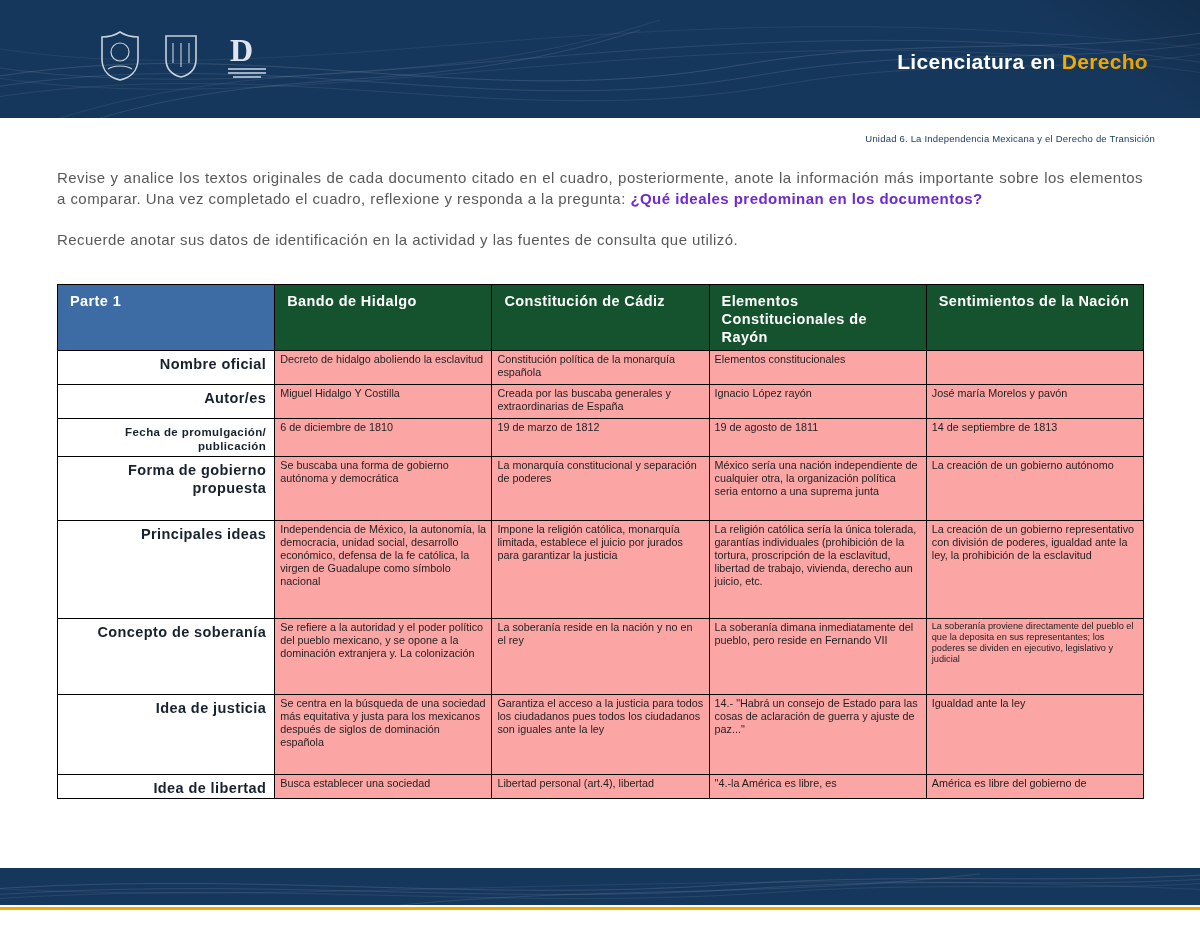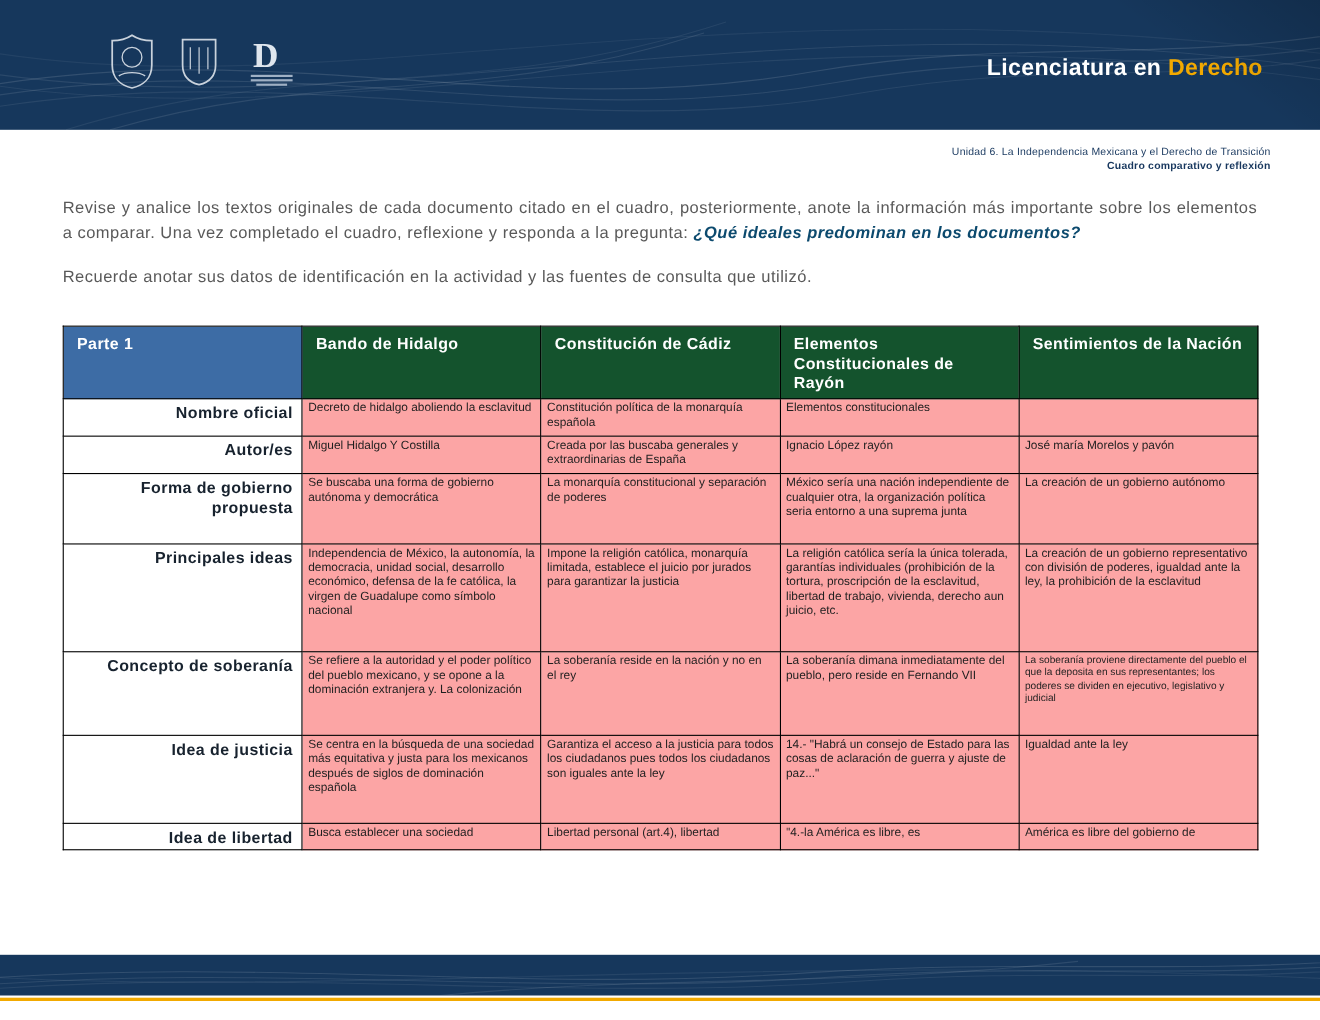--- a/index.html
+++ b/index.html
@@ -40,21 +40,21 @@
     margin:15px 45px 0 0; text-align:right;
     color:#17375e; font-size:9.5px; line-height:12.5px; letter-spacing:.2px;
   }
   .course-info .bold { font-weight:bold; }
 
   .para {
     margin:21px 57px 0 57px;
     color:#595959; font-size:15px; line-height:21.5px;
     letter-spacing:.45px; text-align:justify;
   }
-  .para b { color:#0c4a6e;font-style:italic; }
+  .para b { color:#6d28d9; }
   .note {
     margin:21px 57px 0 57px;
     color:#595959; font-size:15px; letter-spacing:.45px;
   }
 
   
   table {
     margin:36px 0 0 57px; width:1087px;
     border-collapse:collapse; table-layout:fixed;
   }
@@ -133,21 +133,20 @@
 
   <div class="program-title">
     <span>Licenciatura en </span><span class="accent">Derecho</span>
   </div>
 </header>
 
 <main class="content">
 
   <div class="course-info">
     <div>Unidad 6. La Independencia Mexicana y el Derecho de Transición</div>
-    <div class="bold">Cuadro comparativo y reflexión</div>
   </div>
 
   <p class="para"><span>Revise y analice los textos originales de cada documento citado en el cuadro, posteriormente, anote la información más importante sobre los elementos a comparar. Una vez completado el cuadro, reflexione y responda a la pregunta: </span><b>¿Qué ideales predominan en los documentos?</b></p>
 
   <p class="note">Recuerde anotar sus datos de identificación en la actividad y las fuentes de consulta que utilizó.</p>
 
   <table>
     <colgroup>
         <col>
         <col>
@@ -171,20 +170,27 @@
         <td>Constitución política de la monarquía española</td>
         <td>Elementos constitucionales</td>
         <td></td>
       </tr>
       <tr class="h2">
         <th class="row-label">Autor/es</th>
         <td>Miguel Hidalgo Y Costilla</td>
         <td>Creada por las buscaba generales y extraordinarias de España</td>
         <td>Ignacio López rayón</td>
         <td>José maría Morelos y pavón</td>
+      </tr>
+      <tr class="h3">
+        <th class="row-label small-label">Fecha de promulgación/ publicación</th>
+        <td>6 de diciembre de 1810</td>
+        <td>19 de marzo de 1812</td>
+        <td>19 de agosto de 1811</td>
+        <td>14 de septiembre de 1813</td>
       </tr>
       <tr class="h4">
         <th class="row-label">Forma de gobierno propuesta</th>
         <td>Se buscaba una forma de gobierno autónoma y democrática</td>
         <td>La monarquía constitucional y separación de poderes</td>
         <td>México sería una nación independiente de cualquier otra, la organización política seria entorno a una suprema junta</td>
         <td>La creación de un gobierno autónomo</td>
       </tr>
       <tr class="h5">
         <th class="row-label">Principales ideas</th>

